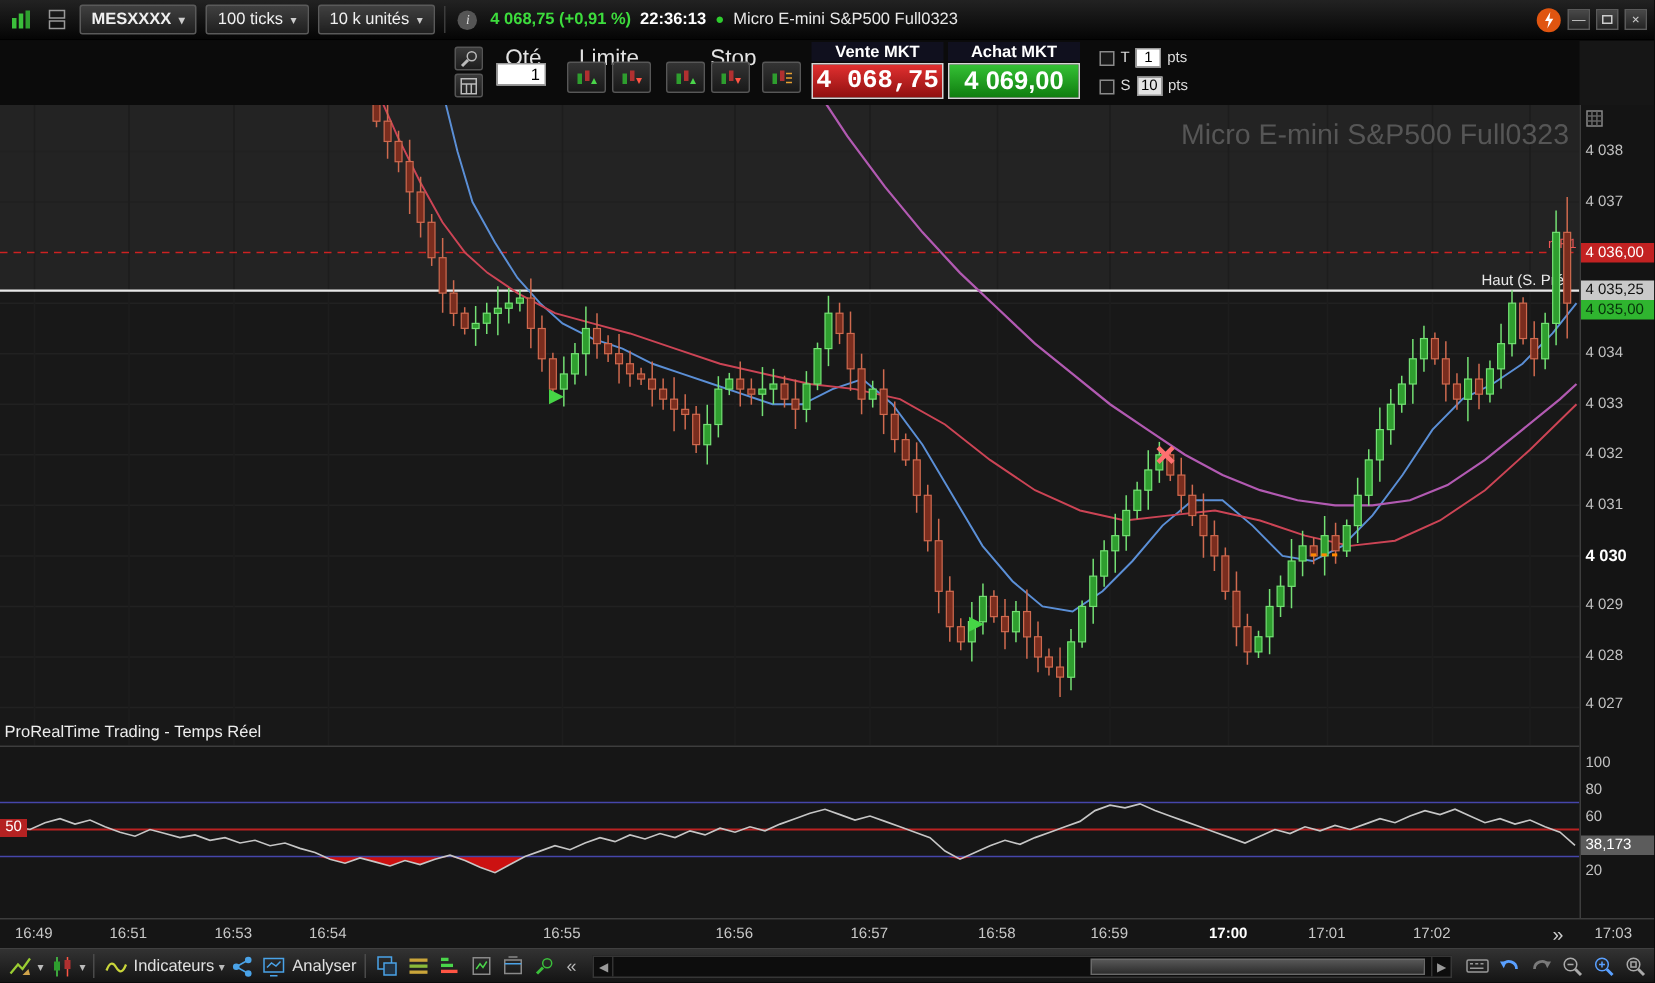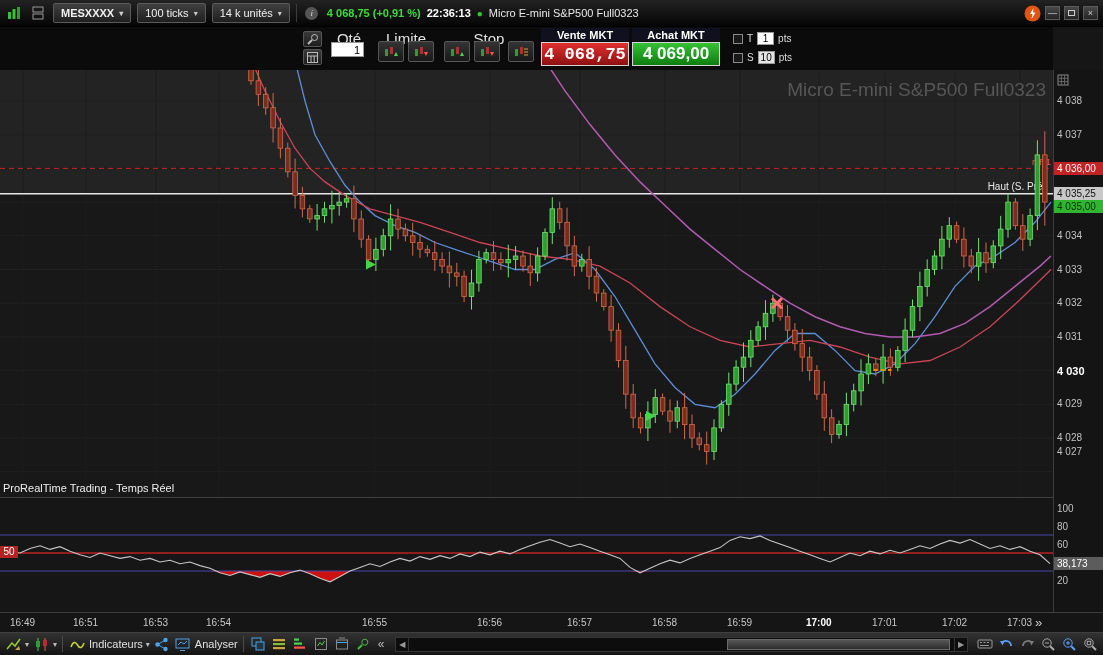--- a/index.html
+++ b/index.html
@@ -112,21 +112,21 @@
     </span>
     <span class="tbtn bold">
       <span>MESXXXX</span>
       <span class="caret">▾</span>
     </span>
     <span class="tbtn">
       <span>100 ticks</span>
       <span class="caret">▾</span>
     </span>
     <span class="tbtn">
-      <span>14 k unités</span>
+      <span>10 k unités</span>
       <span class="caret">▾</span>
     </span>
     <span class="tb-sep"></span>
     <span class="tb-icon">
       <span style="width:13px;height:13px;border-radius:50%;background:#555;color:#ddd;font-size:9px;font-style:italic;display:flex;align-items:center;justify-content:center;font-family:'Liberation Serif',serif;">i</span>
     </span>
     <span id="quote">4 068,75 (+0,91 %)</span>
     <span id="clock">22:36:13</span>
     <span id="conn-dot">●</span>
     <span id="instrument">Micro E-mini S&amp;P500 Full0323</span>
@@ -503,21 +503,21 @@
       <span class="axis-tick" style="top: 58.7px;">4 037</span>
       <span class="axis-tick" style="top: 92.4px;">4 036</span>
       <span class="axis-tick" style="top: 126.1px;">4 035</span>
       <span class="axis-tick" style="top: 159.8px;">4 034</span>
       <span class="axis-tick" style="top: 193.5px;">4 033</span>
       <span class="axis-tick" style="top: 227.2px;">4 032</span>
       <span class="axis-tick" style="top: 260.9px;">4 031</span>
       <span class="axis-tick bold" style="top: 294.6px;">4 030</span>
       <span class="axis-tick" style="top: 328.3px;">4 029</span>
       <span class="axis-tick" style="top: 362px;">4 028</span>
-      <span class="axis-tick" style="top: 376px; text-align: right;">4 027</span>
+      <span class="axis-tick" style="top: 394px; text-align: right;">4 027</span>
       <span class="axis-badge" style="top: 91.9px; background: rgb(195, 34, 34); color: rgb(255, 255, 255);">4 036,00</span>
       <span class="axis-badge" style="top: 117.175px; background: rgb(201, 201, 201); color: rgb(16, 16, 16);">4 035,25</span>
       <span class="axis-badge" style="top: 130.175px; background: rgb(47, 181, 47); color: rgb(6, 48, 10);">4 035,00</span>
       <span class="axis-tick" style="top: 433px;">100</span>
       <span class="axis-tick" style="top: 451px;">80</span>
       <span class="axis-tick" style="top: 469px;">60</span>
       <span class="axis-tick" style="top: 505px;">20</span>
       <span class="axis-badge" style="top: 487.144px; background: rgb(92, 92, 92); color: rgb(255, 255, 255);">38,173</span>
     </div>
 
@@ -528,21 +528,21 @@
       <span class="time-tick" style="left: 143px;">16:53</span>
       <span class="time-tick" style="left: 206px;">16:54</span>
       <span class="time-tick" style="left: 362px;">16:55</span>
       <span class="time-tick" style="left: 477px;">16:56</span>
       <span class="time-tick" style="left: 567px;">16:57</span>
       <span class="time-tick" style="left: 652px;">16:58</span>
       <span class="time-tick" style="left: 727px;">16:59</span>
       <span class="time-tick bold" style="left: 806px;">17:00</span>
       <span class="time-tick" style="left: 872px;">17:01</span>
       <span class="time-tick" style="left: 942px;">17:02</span>
-      <span class="time-tick" style="left: 1007px;">17:03</span>
+      <span class="time-tick" style="left: 1063px;">17:03</span>
     </div>
 
   <div id="bottombar">
     <span class="bb-icon">
       <svg width="15" height="15">
           <path d="M1 12 L6 6 L9 9 L14 2" stroke="#9acd32" fill="none" stroke-width="1.5"></path>
           <path d="M9 13 L13 9 L14 13 Z" fill="#cfa34a"></path>
         </svg>
     </span>
     <span class="bb-caret">▾</span>

